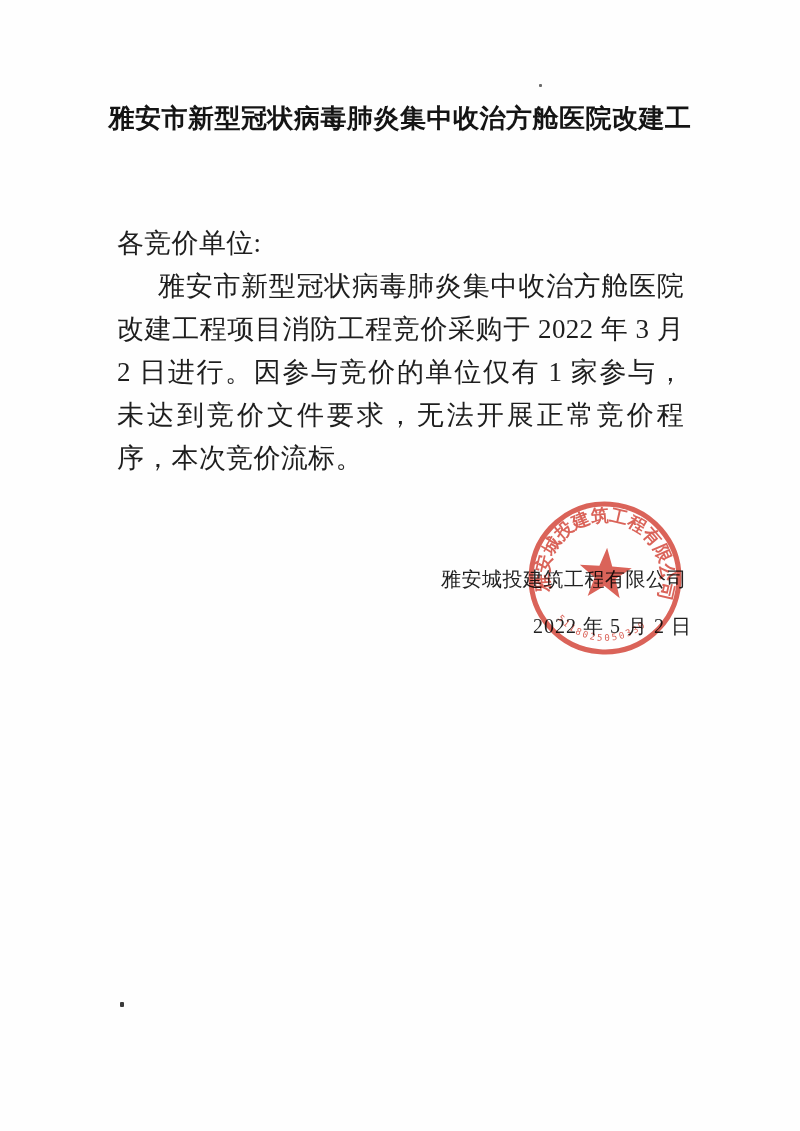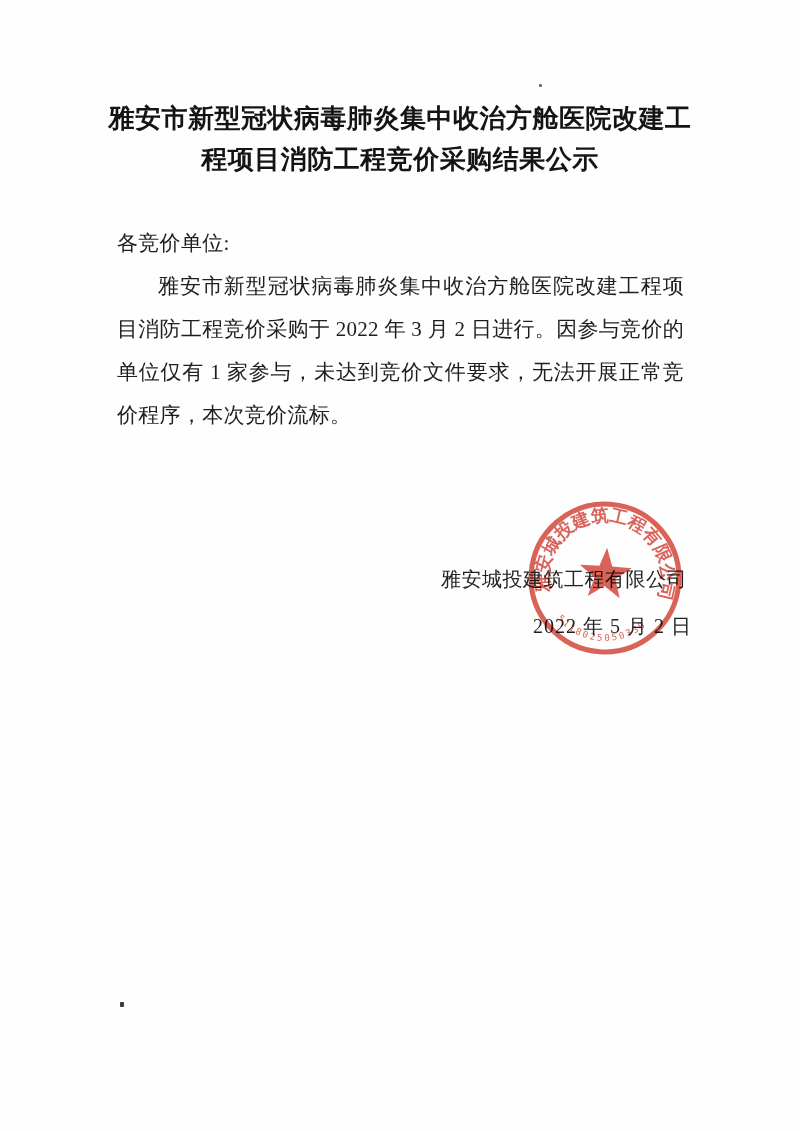--- a/index.html
+++ b/index.html
@@ -39,21 +39,21 @@
     color: #141414;
     letter-spacing: 0.5px;
   }
   .title-line { display: block; }
 
   
   .body-text {
     position: absolute;
     left: 117px; top: 222px;
     width: 567px;
-    font-size: 21px;
+    font-size: 27px;
     line-height: 43px;
     color: #1e1e1e;
     letter-spacing: 0.3px;
   }
   .salutation { text-align: left; }
   .para {
     text-align: justify;
     text-indent: 41px;
   }
 
@@ -101,21 +101,20 @@
 </style>
 </head>
 <body>
 
 <div class="page">
 
   <div class="speck speck-top"></div>
 
   <h1 class="title">
     <span class="title-line">雅安市新型冠状病毒肺炎集中收治方舱医院改建工</span>
-    <span class="title-line">程项目消防工程竞价采购结果公示</span>
   </h1>
 
   <div class="body-text">
     <p class="salutation">各竞价单位:</p>
     <p class="para">雅安市新型冠状病毒肺炎集中收治方舱医院改建工程项目消防工程竞价采购于 2022 年 3 月 2 日进行。因参与竞价的单位仅有 1 家参与，未达到竞价文件要求，无法开展正常竞价程序，本次竞价流标。</p>
   </div>
 
   <div class="company">雅安城投建筑工程有限公司</div>
 
   <div class="sig-date">2022 年 5 月 2 日</div>

